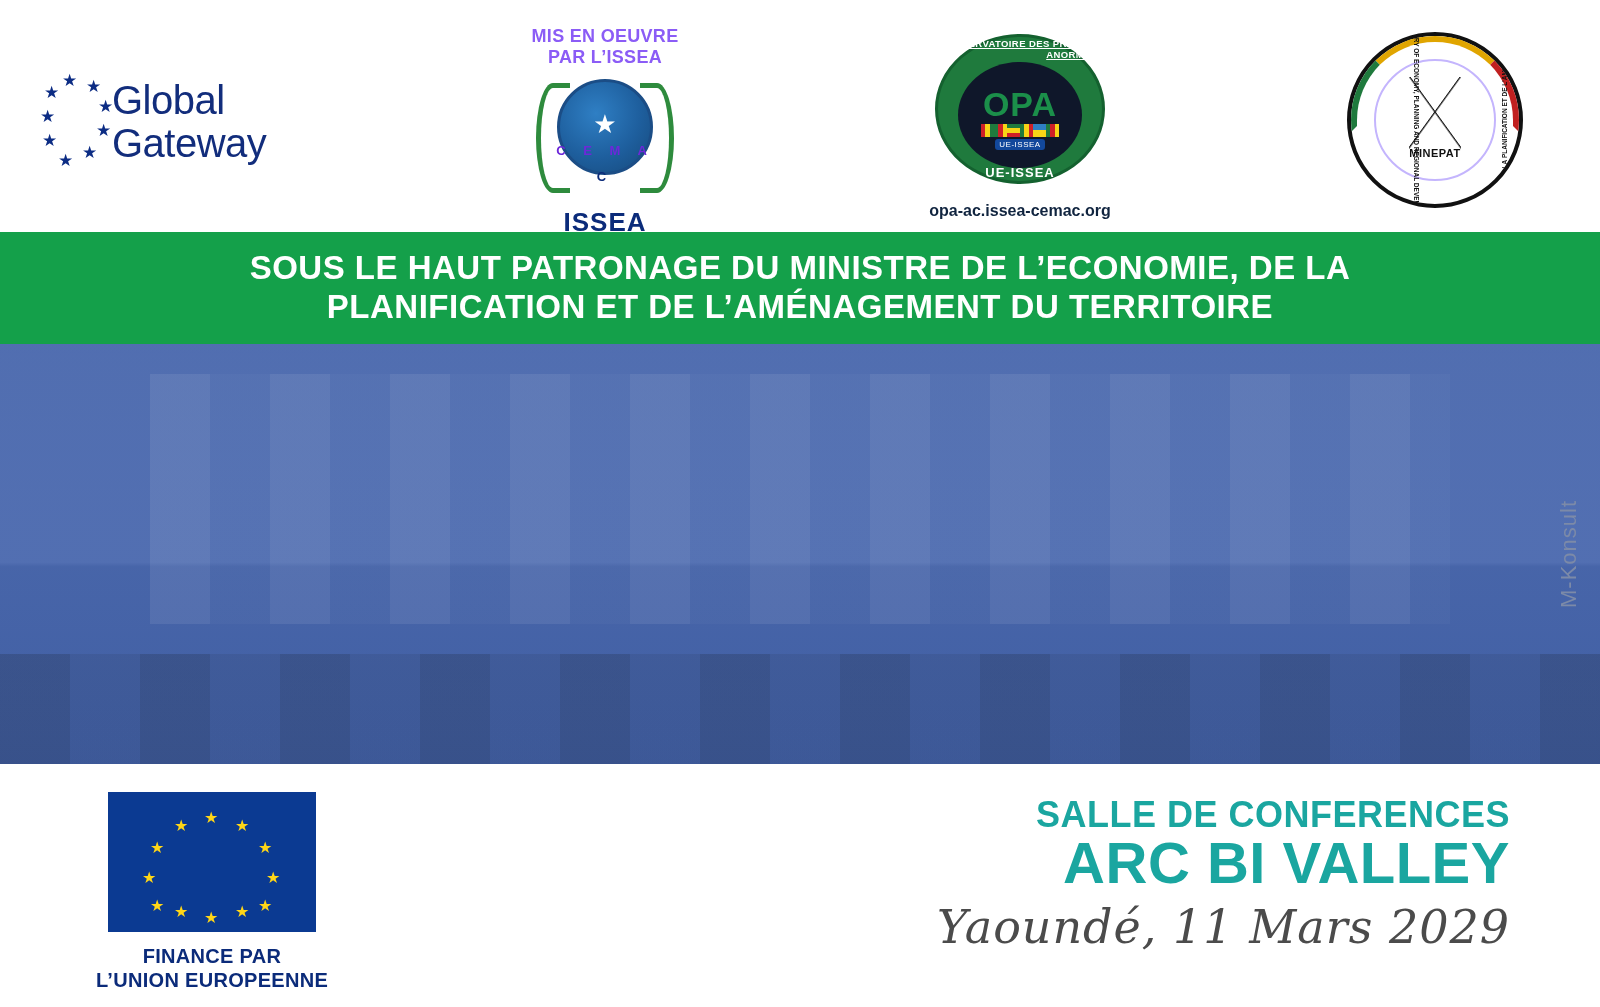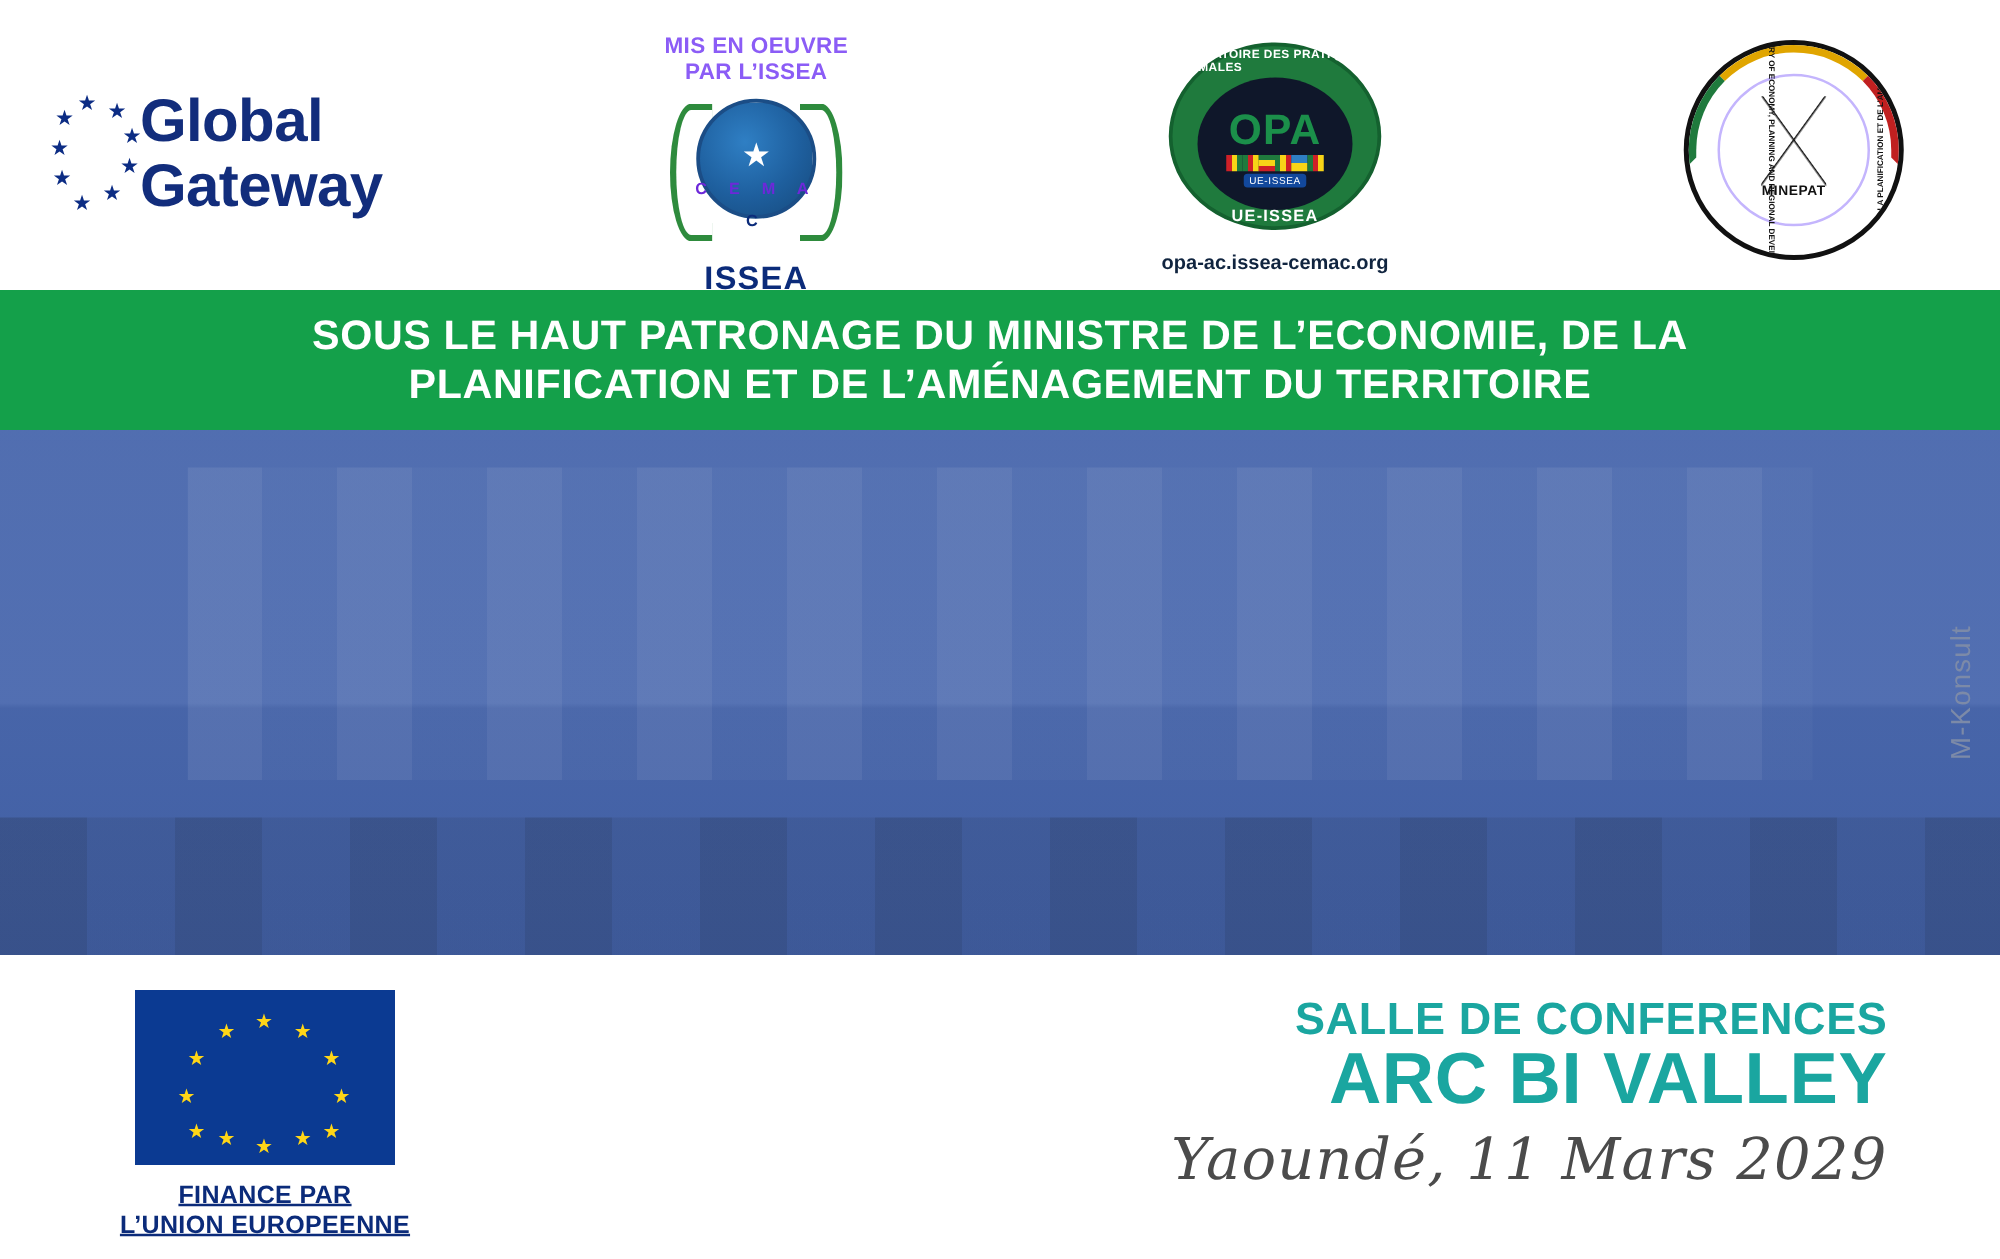--- a/index.html
+++ b/index.html
@@ -18,21 +18,21 @@
     background: #ffffff;
   }
 
   
   .gg-wrap { position: absolute; left: 40px; top: 72px; display: flex; align-items: center; }
   .gg-stars { position: relative; width: 68px; height: 100px; }
   .gg-stars span {
     position: absolute; color: #0c2c84; font-size: 17px; line-height: 1;
   }
   .gg-text {
-    color: #122d7c; font-weight: bold; font-size: 48px; line-height: 1.08;
+    color: #122d7c; font-weight: normal; font-size: 40px; line-height: 1.08;
     letter-spacing: -0.5px; margin-left: 4px;
   }
 
   
   .issea-wrap { position: absolute; left: 510px; top: 26px; width: 190px; text-align: center; }
   .issea-top {
     color: #8b5cf6; font-weight: bold; font-size: 18px; line-height: 1.15;
     letter-spacing: 0.3px;
   }
   .cemac-emblem {
@@ -86,22 +86,22 @@
     padding-top: 6px;
   }
   .opa-letters { color: #1b8f4a; font-weight: bold; font-size: 34px; letter-spacing: 1px; line-height: 1; }
   .opa-flags { display: flex; margin-top: 3px; }
   .opa-flags i { display: block; width: 13px; height: 13px; }
   .opa-ue {
     margin-top: 2px; background: #12489c; color: #fff; font-size: 8px;
     border-radius: 3px; padding: 1px 4px; letter-spacing: 0.5px;
   }
   .opa-arc-top {
-    position: absolute; left: 0; top: 4px; width: 182px; text-align: left;
-    color: #ffffff; font-size: 9.5px; font-weight: bold; letter-spacing: 0.4px;
+    position: absolute; left: 0; top: 4px; width: 182px; text-align: right;
+    color: #ffffff; font-size: 9.5px; font-weight: bold; letter-spacing: 0.4px; text-decoration: underline;
   }
   .opa-arc-bottom {
     position: absolute; left: 0; bottom: 16px; width: 182px; text-align: center;
     color: #ffffff; font-size: 13px; font-weight: bold; letter-spacing: 1px;
   }
   .opa-url {
     margin-top: 6px; color: #10243f; font-weight: bold; font-size: 16px;
   }
 
   
@@ -201,21 +201,21 @@
   .eu-block { position: absolute; left: 82px; top: 28px; width: 260px; text-align: center; }
   .eu-flag {
     position: relative; width: 208px; height: 140px; margin: 0 auto;
     background: #0b3a92;
   }
   .eu-flag span {
     position: absolute; color: #ffd617; font-size: 16px; line-height: 1;
   }
   .eu-caption {
     margin-top: 12px; color: #0b2b7a; font-weight: bold; font-size: 20px;
-    line-height: 1.2; letter-spacing: 0.3px; text-decoration: underline;
+    line-height: 1.2; letter-spacing: 0.3px;
   }
 
   .venue-block {
     position: absolute; right: 90px; top: 30px; text-align: right;
   }
   .venue-line1 {
     color: #1aa6a0; font-weight: bold; font-size: 36px; letter-spacing: 0.5px;
   }
   .venue-line2 {
     color: #1aa6a0; font-weight: bold; font-size: 58px; line-height: 1.0;

